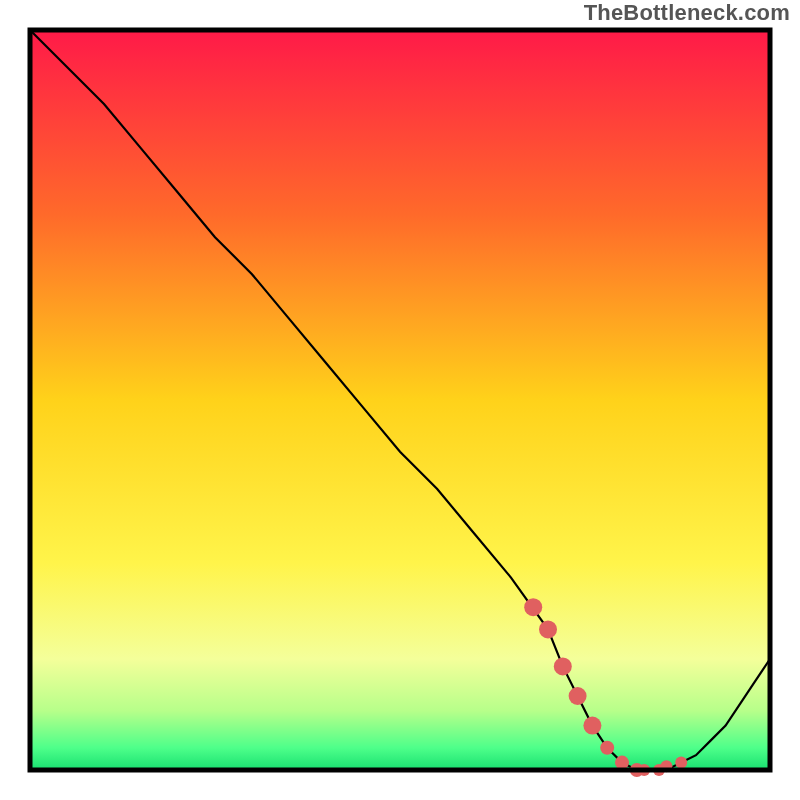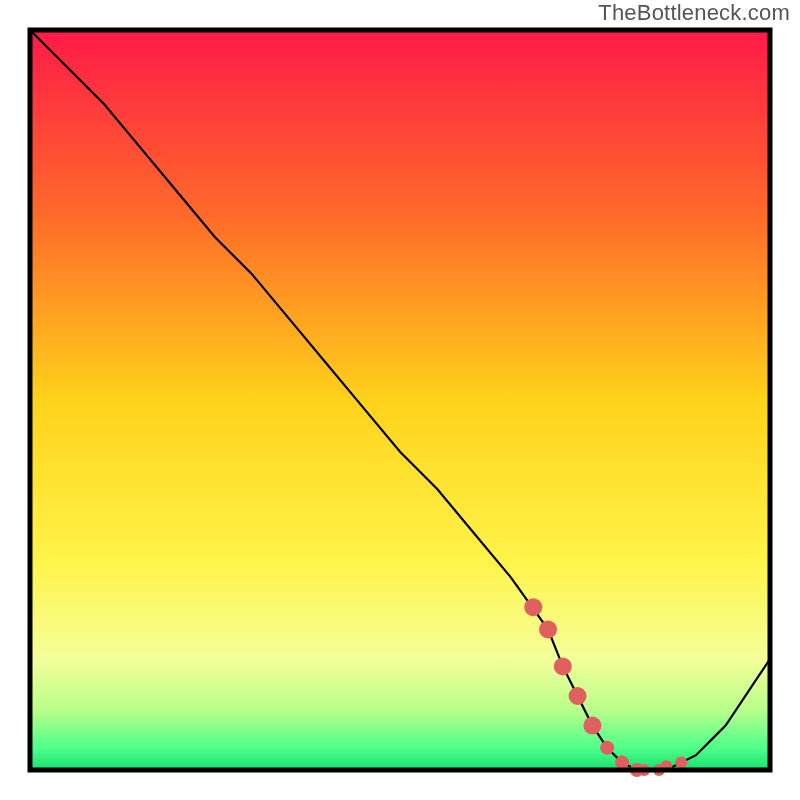--- a/index.html
+++ b/index.html
@@ -13,21 +13,21 @@
   .wrap {
     position: relative;
     width: 800px;
     height: 800px;
   }
   .watermark {
     position: absolute;
     top: 0;
     right: 10px;
     font-size: 22px;
-    font-weight: normal;
+    font-weight: bold;
     color: #555;
     letter-spacing: 0.2px;
     z-index: 10;
   }
   svg {
     display: block;
   }
 </style>
 </head>
 <body>

